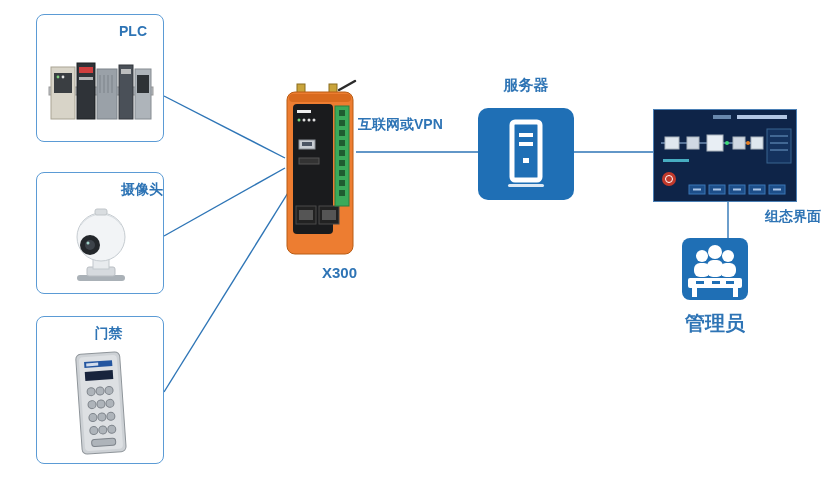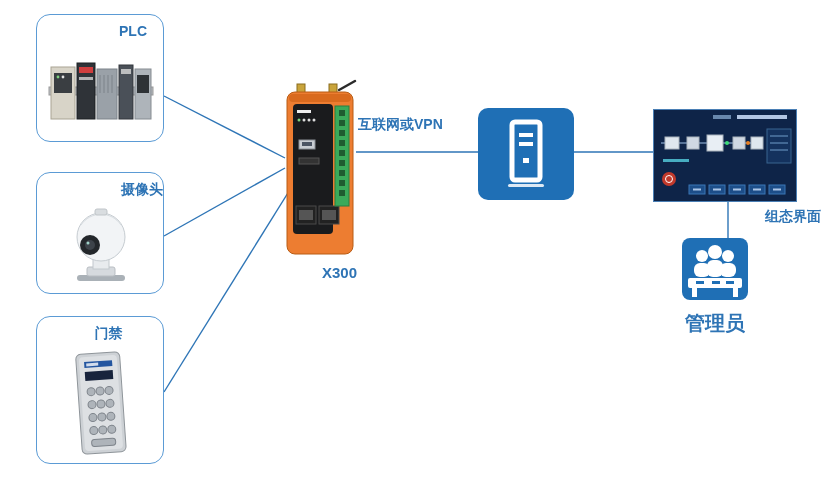--- a/index.html
+++ b/index.html
@@ -2,21 +2,21 @@
 <html><head>
 <meta charset="utf-8">
 <style>
   * { margin:0; padding:0; box-sizing:border-box; }
   html,body { background:#ffffff; font-family:"Liberation Sans", sans-serif; }
   .canvas { position:relative; width:833px; height:480px; background:#ffffff; overflow:hidden; }
 
   .connectors { position:absolute; left:0; top:0; width:833px; height:480px; pointer-events:none; }
   .connectors line { stroke:#2E75B6; stroke-width:1.4; }
 
-  .node-box { position:absolute; border:1px solid #5B9BD5; border-radius:14px; background:#fff; }
+  .node-box { position:absolute; border:1px solid #5B9BD5; border-radius:8px; background:#fff; }
   .box-label { position:absolute; top:8px; color:#2E74B5; font-weight:bold; font-size:14px; }
   .label-right { right:16px; }
   .label-center { left:0; width:100%; text-align:right; }
   .label-center-right { left:50%; transform:translateX(-20%); }
 
   .free-label { position:absolute; color:#2E74B5; font-weight:bold; }
 
   .art { position:absolute; }
 
   .server-node { position:absolute; left:478px; top:108px; width:96px; height:92px;
@@ -138,20 +138,21 @@
         <rect x="56" y="92" width="6" height="6"></rect>
           <rect x="56" y="102" width="6" height="6"></rect>
         <rect x="56" y="112" width="6" height="6"></rect>
       </g>
     </svg>
   </div>
   <span class="free-label" style="left:283px; top:264px; width:74px; text-align:right; font-size:15px;">X300</span>
 
   <span class="free-label" style="left:358px; top:116px; font-size:14px;">互联网或VPN</span>
 
+  <span class="free-label" style="left:478px; top:76px; width:96px; text-align:center; font-size:15px;">服务器</span>
   <div class="server-node">
     <svg width="96" height="92" viewBox="0 0 96 92">
       <rect x="34" y="14" width="28" height="58" rx="3" fill="none" stroke="#ffffff" stroke-width="5"></rect>
       <rect x="41" y="25" width="14" height="4" fill="#ffffff"></rect>
       <rect x="41" y="34" width="14" height="4" fill="#ffffff"></rect>
       <rect x="45" y="50" width="6" height="5" fill="#ffffff"></rect>
       <rect x="30" y="76" width="36" height="3" rx="1.5" fill="#ffffff" opacity="0.85"></rect>
     </svg>
   </div>
 

